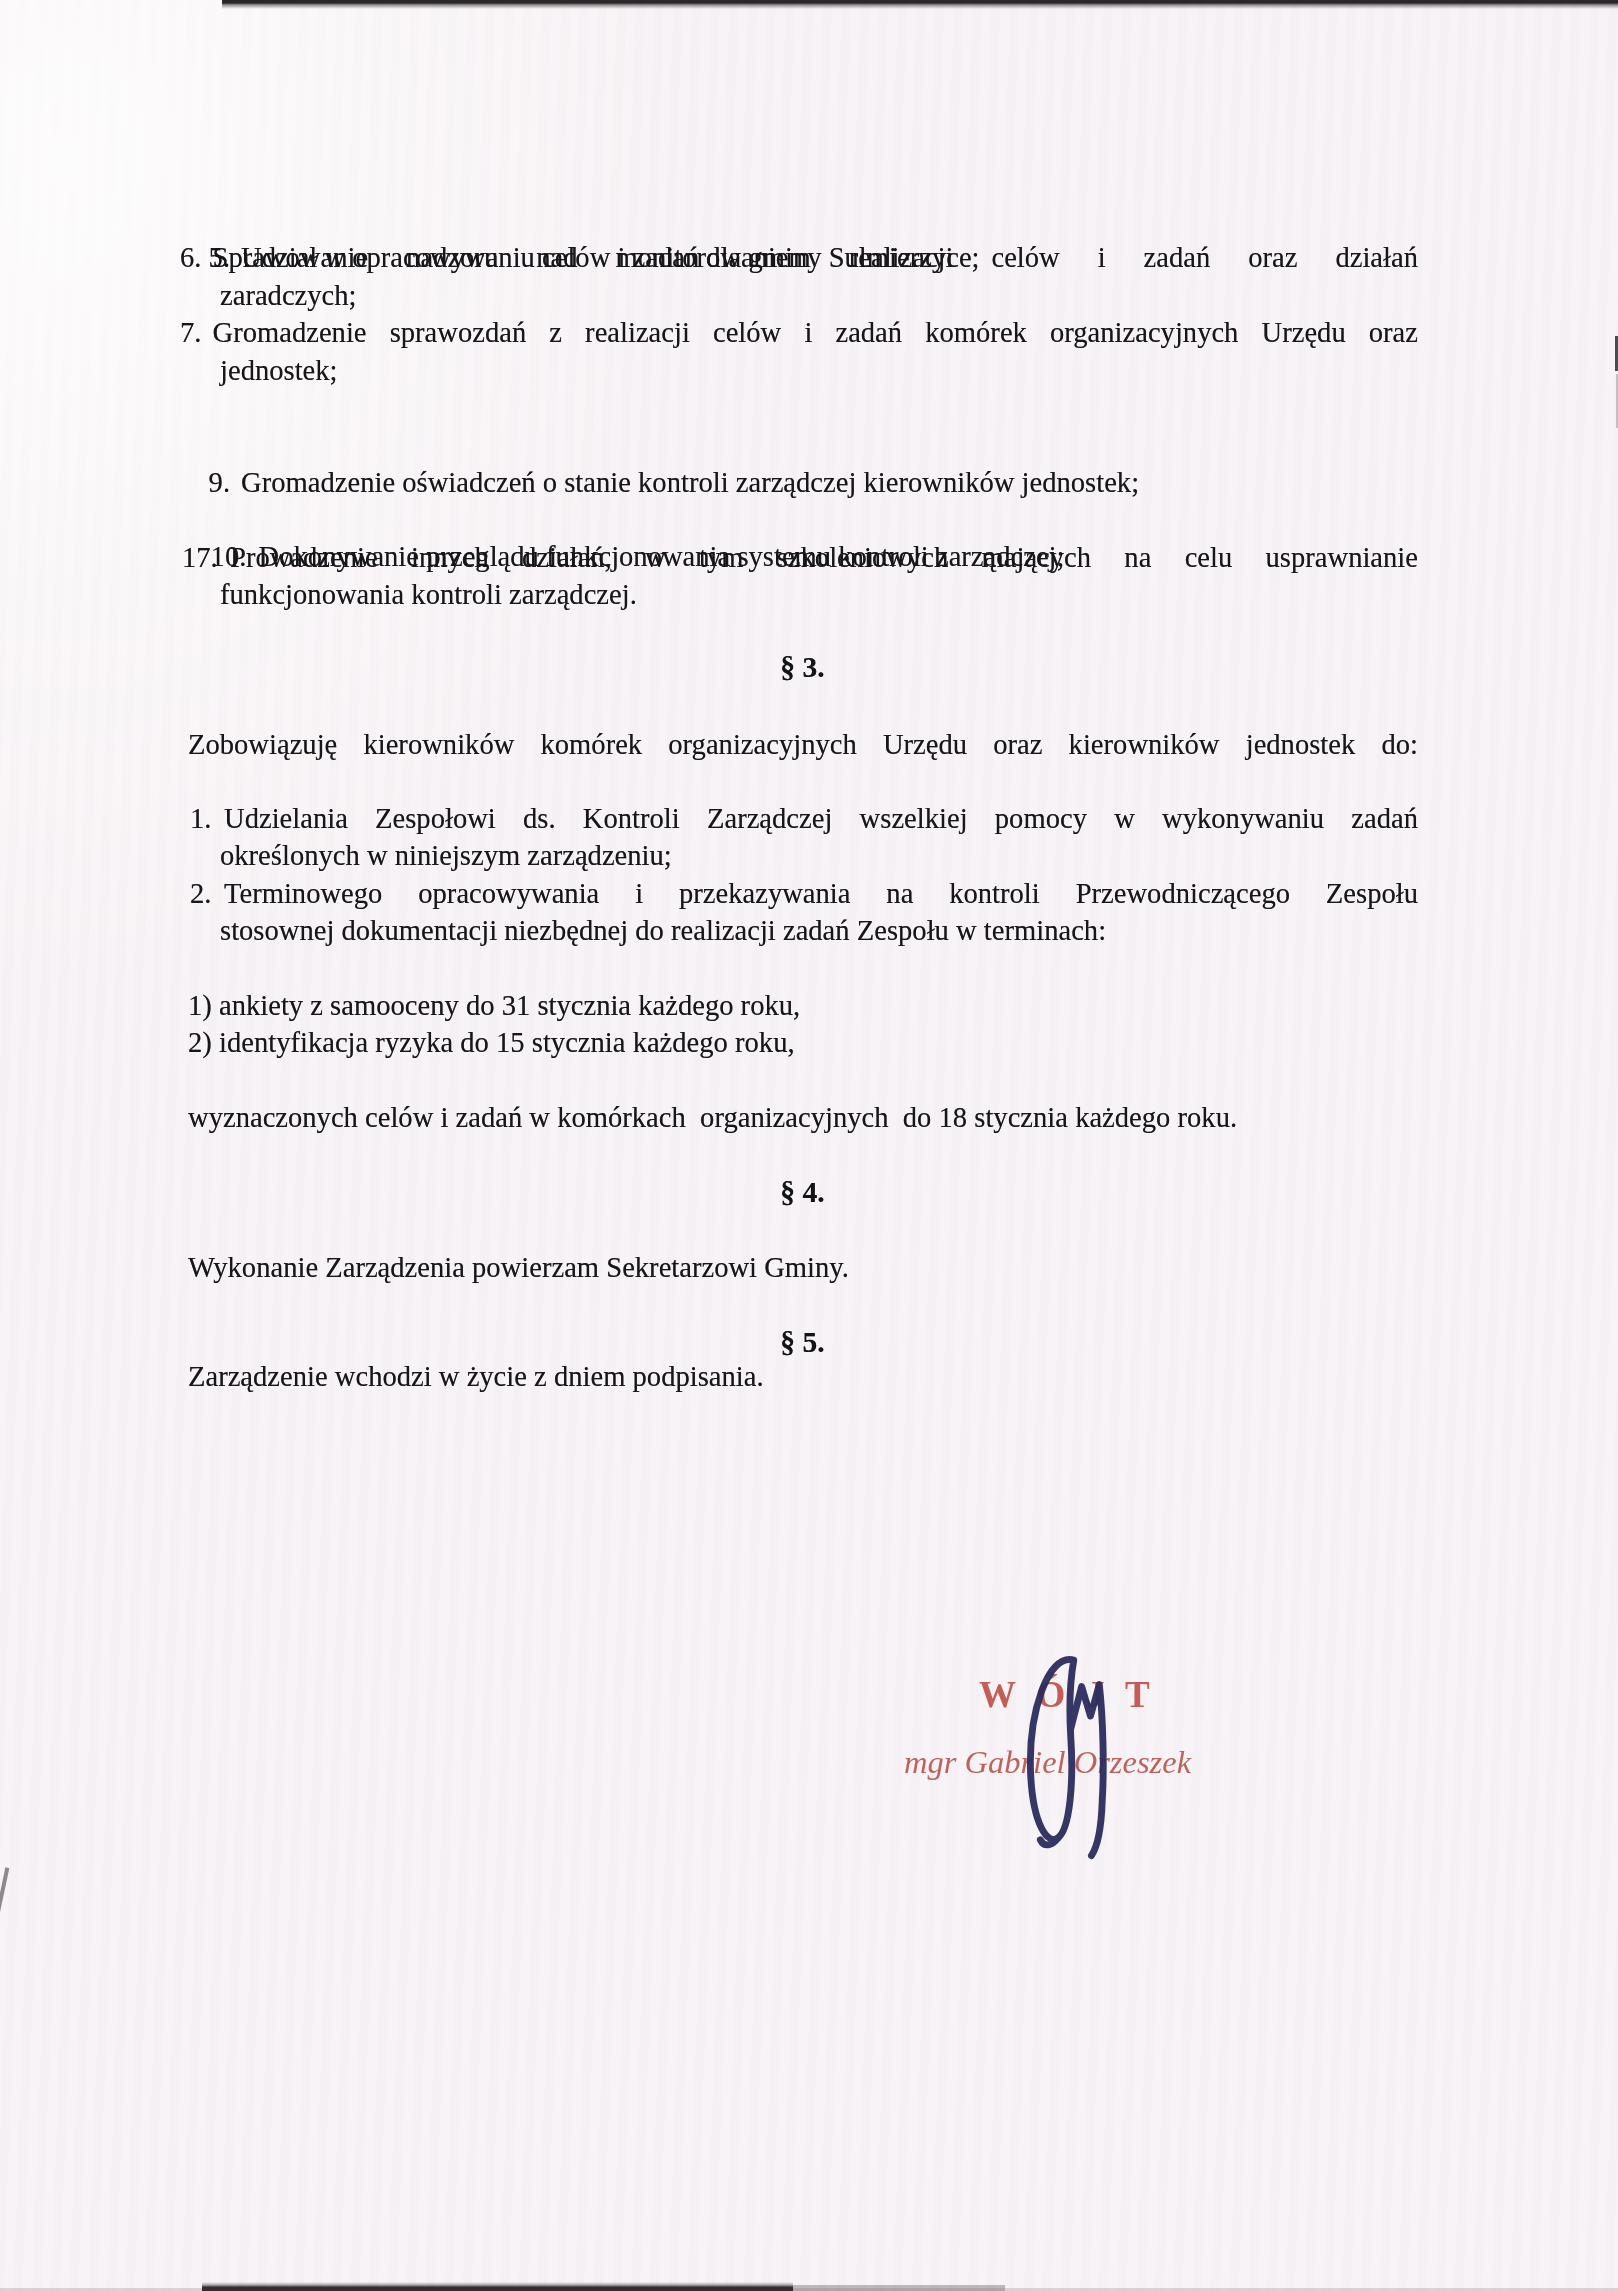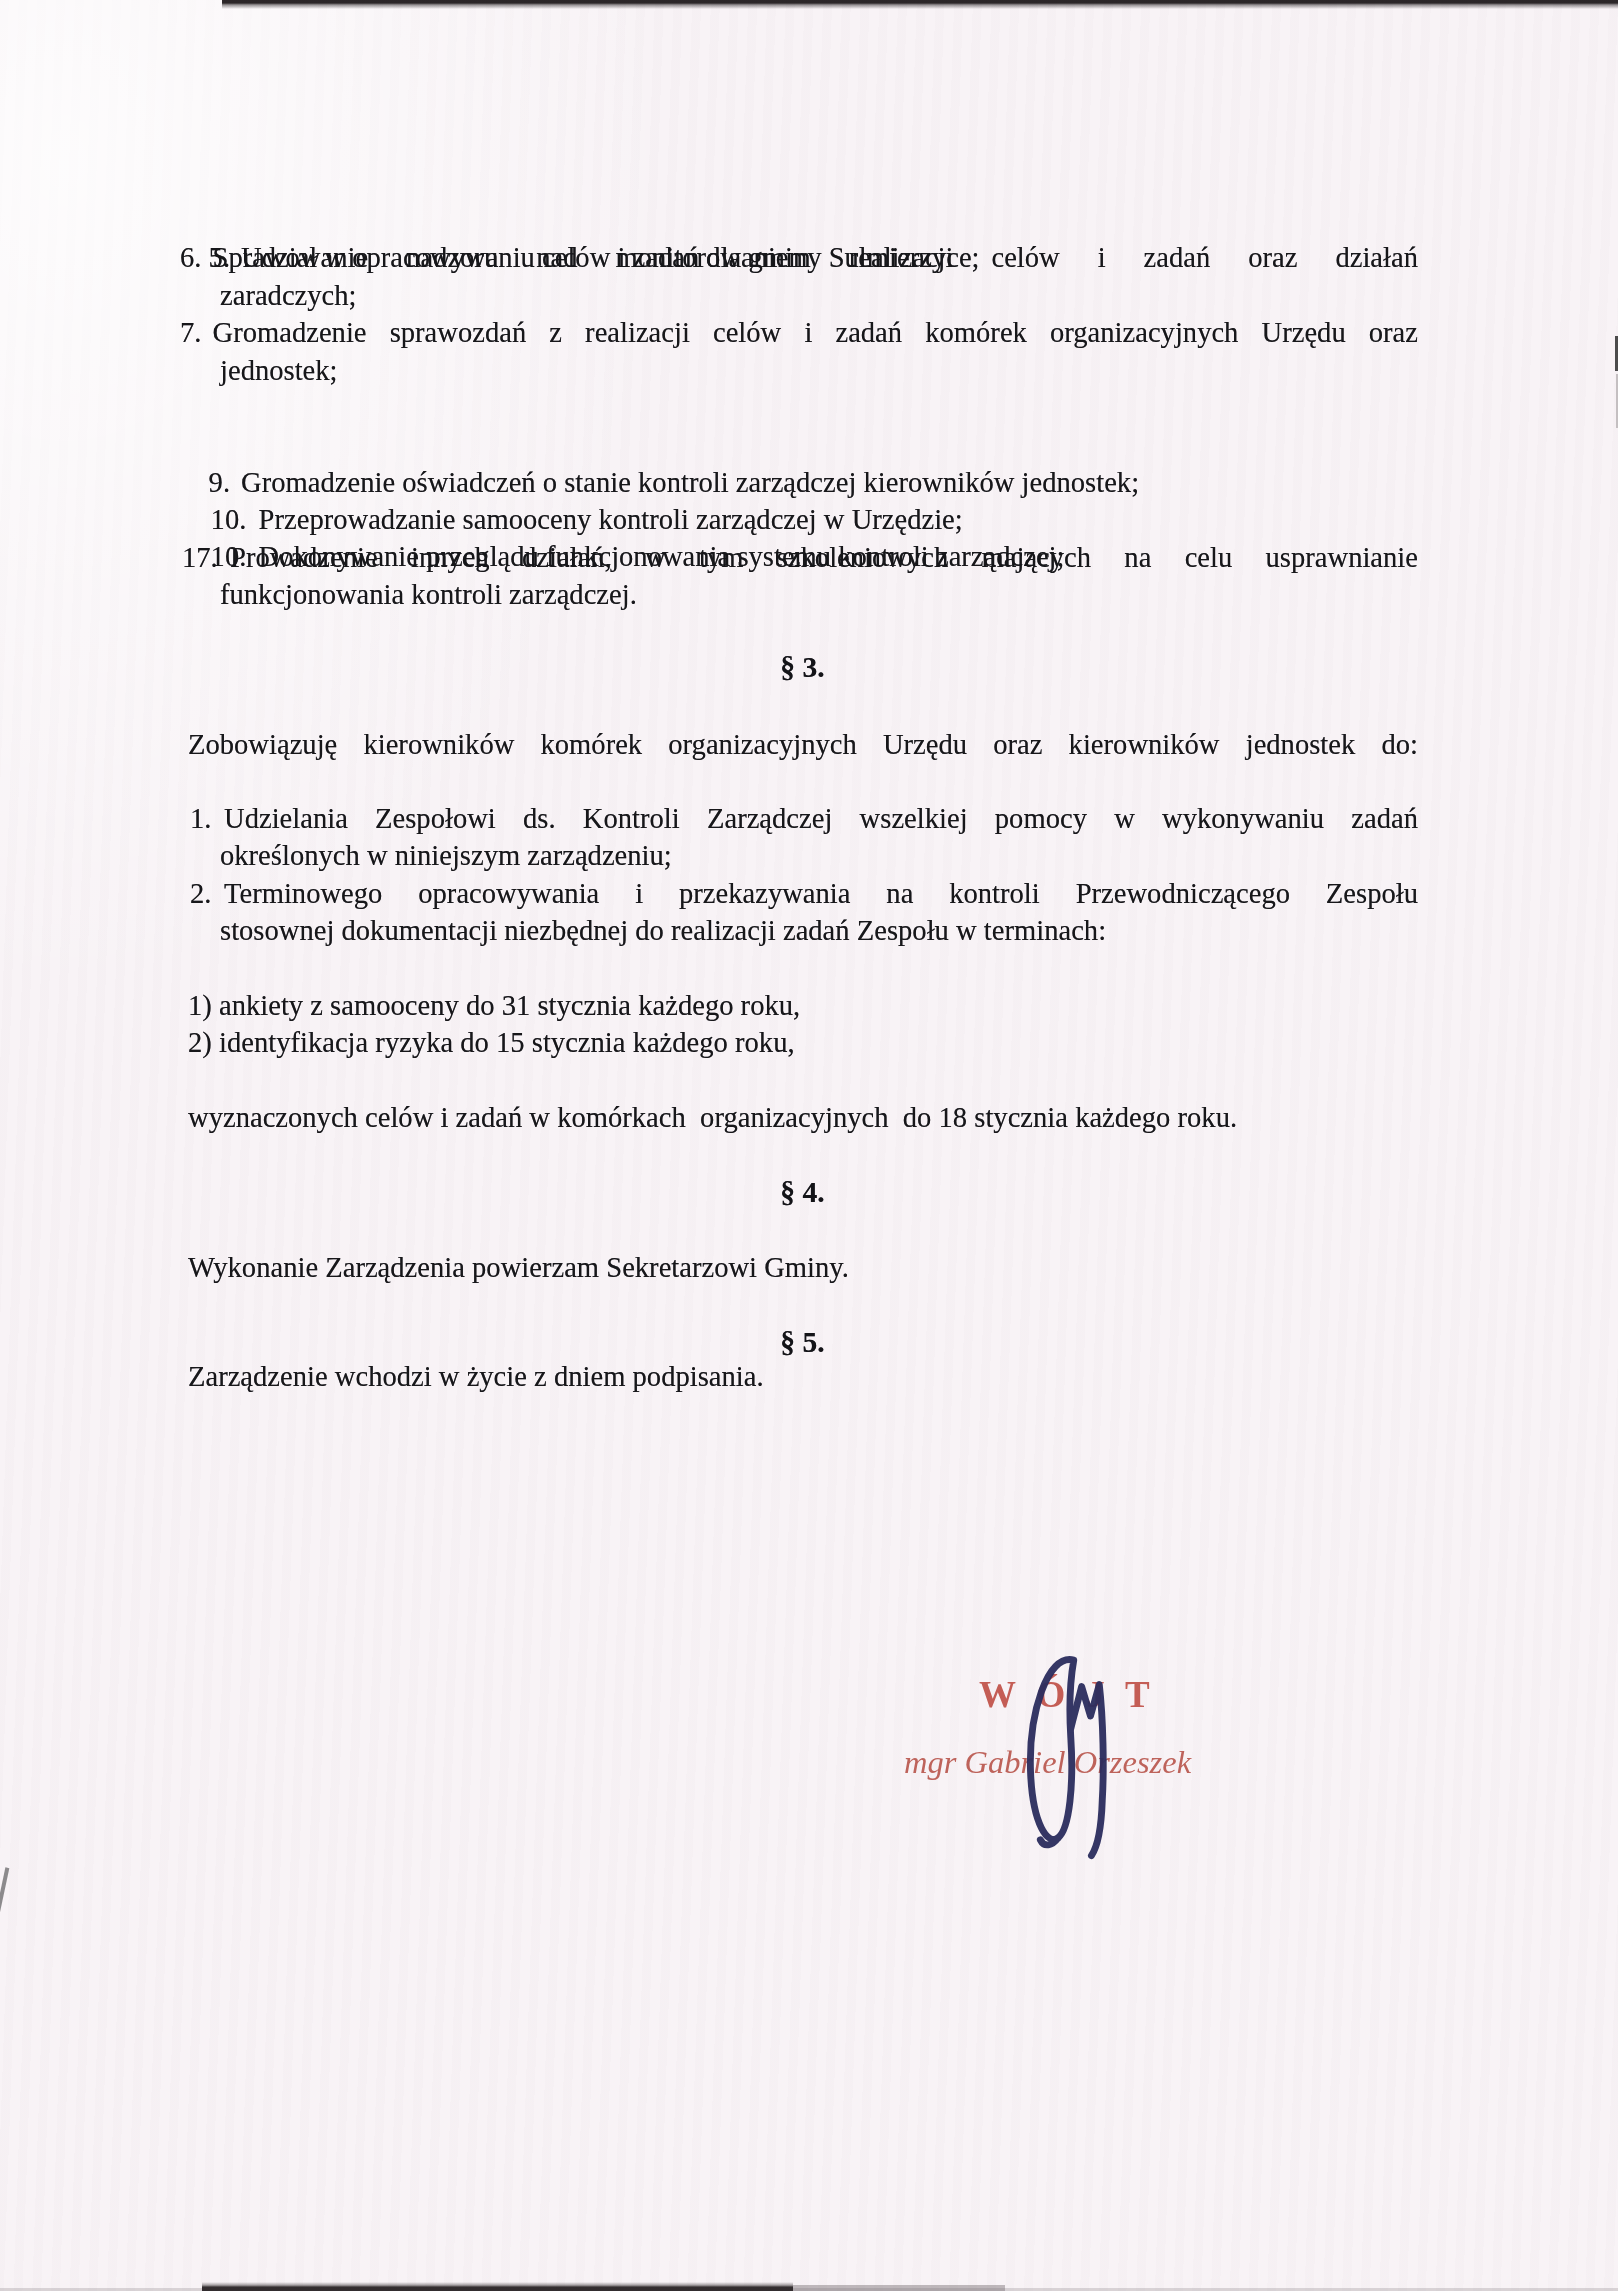--- a/index.html
+++ b/index.html
@@ -100,23 +100,20 @@
   <div class="ln stretch" style="top:314px">
     <span class="num">7.</span><span class="txt">Gromadzenie sprawozdań z realizacji celów i zadań komórek organizacyjnych Urzędu oraz</span>
   </div>
   <div class="ln cont" style="top:352px">jednostek;</div>
 
 
   <div class="ln" style="top:427px">
     <span class="num">9.</span><span class="txt">Gromadzenie oświadczeń o stanie kontroli zarządczej kierowników jednostek;</span>
   </div>
 
-  <div class="ln widenum" style="top:464px">
-    <span class="num">10.</span><span class="txt">Przeprowadzanie samooceny kontroli zarządczej w Urzędzie;</span>
-  </div>
 
   <div class="ln widenum" style="top:501px">
     <span class="num">10.</span><span class="txt">Dokonywanie przeglądu funkcjonowania systemu kontroli zarządczej;</span>
   </div>
 
   <div class="ln widenum stretch" style="top:539px">
     <span class="num">17.</span><span class="txt">Prowadzenie innych działań, w tym szkoleniowych mających na celu usprawnianie</span>
   </div>
   <div class="ln cont" style="top:576px">funkcjonowania kontroli zarządczej.</div>
 

